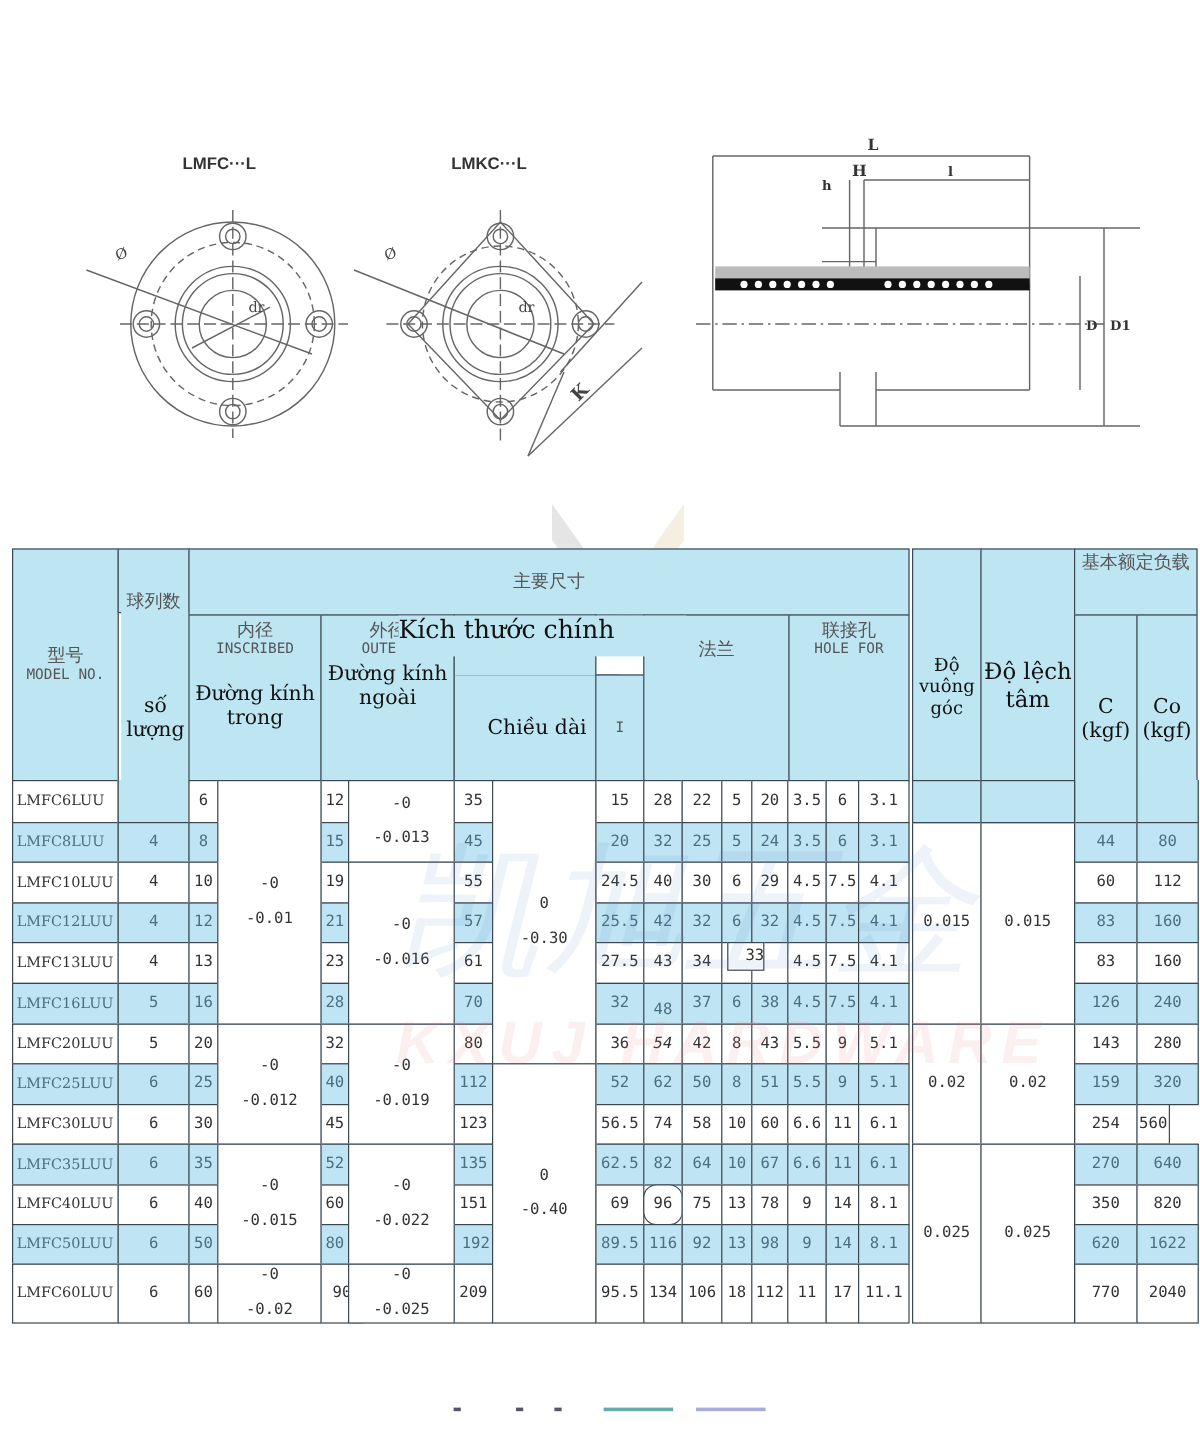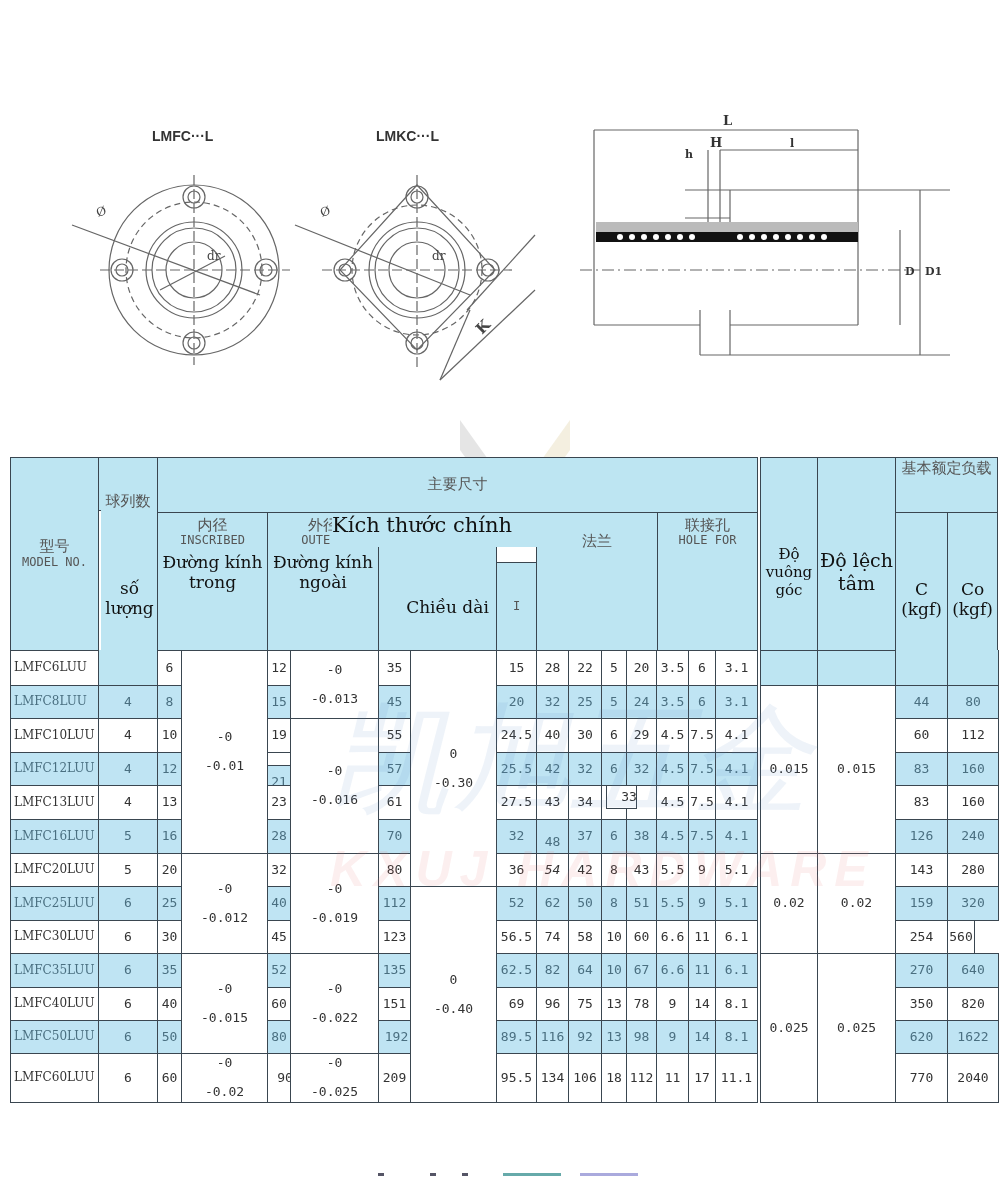--- a/index.html
+++ b/index.html
@@ -144,21 +144,21 @@
   </div>
   <div class="cell hdr viet" style="left:91px;top:53px;width:57px;height:176px;border:none;">số lượng</div>
 
   <div class="cell hdr" style="left:147px;top:0;width:601px;height:56px;">
     <span class="cn">主要尺寸</span>
   </div>
 
   <div class="cell hdr" style="left:147px;top:55px;width:111px;height:140px;flex-direction:column;justify-content:flex-start;padding-top:4px;">
     <span class="cn">内径</span>
     <span class="en">INSCRIBED</span>
-    <span class="viet" style="margin-top:4px;">Đường kính trong</span>
+    <span class="viet" style="margin-top:20px;">Đường kính trong</span>
   </div>
   <div class="cell hdr" style="left:257px;top:55px;width:112px;height:140px;flex-direction:column;justify-content:flex-start;padding-top:4px;">
     <span class="cn">外径</span>
     <span class="en">OUTE..</span>
     <span class="viet" style="margin-top:4px;">Đường kính ngoài</span>
   </div>
   <div class="cell hdr" style="left:368px;top:105px;width:139px;height:90px;">
     <span class="viet">Chiều dài</span>
   </div>
   <div class="cell hdr" style="left:368px;top:55px;width:119px;height:51px;border-bottom:none;"></div>
@@ -233,21 +233,21 @@
       <div class="cell white" style="left: 591px; top: 261px; width: 26px; height: 35px;">6</div>
       <div class="cell white" style="left: 616px; top: 261px; width: 31px; height: 35px;">29</div>
       <div class="cell white" style="left: 646px; top: 261px; width: 33px; height: 35px;">4.5</div>
       <div class="cell white" style="left: 678px; top: 261px; width: 28px; height: 35px;">7.5</div>
       <div class="cell white" style="left: 705px; top: 261px; width: 43px; height: 35px;">4.1</div>
       <div class="cell white" style="left: 885px; top: 261px; width: 53px; height: 35px;">60</div>
       <div class="cell white" style="left: 937px; top: 261px; width: 52px; height: 35px;">112</div>
       <div class="cell blue" style="left: 0px; top: 295px; width: 89px; height: 34px; justify-content: flex-start; padding-left: 3px; font-family: &quot;DejaVu Serif&quot;, serif; font-size: 12px;">LMFC12LUU</div>
       <div class="cell blue" style="left: 88px; top: 295px; width: 60px; height: 34px;">4</div>
       <div class="cell blue" style="left: 147px; top: 295px; width: 25px; height: 34px;">12</div>
-      <div class="cell blue" style="left: 257px; top: 308px; width: 24px; height: 34px;">21</div>
+      <div class="cell blue" style="left: 257px; top: 295px; width: 24px; height: 34px;">21</div>
       <div class="cell blue" style="left: 368px; top: 295px; width: 33px; height: 34px;">57</div>
       <div class="cell blue" style="left: 486px; top: 295px; width: 41px; height: 34px;">25.5</div>
       <div class="cell blue" style="left: 526px; top: 295px; width: 33px; height: 34px;">42</div>
       <div class="cell blue" style="left: 558px; top: 295px; width: 34px; height: 34px;">32</div>
       <div class="cell blue" style="left: 591px; top: 295px; width: 26px; height: 34px;">6</div>
       <div class="cell blue" style="left: 616px; top: 295px; width: 31px; height: 34px;">32</div>
       <div class="cell blue" style="left: 646px; top: 295px; width: 33px; height: 34px;">4.5</div>
       <div class="cell blue" style="left: 678px; top: 295px; width: 28px; height: 34px;">7.5</div>
       <div class="cell blue" style="left: 705px; top: 295px; width: 43px; height: 34px;">4.1</div>
       <div class="cell blue" style="left: 885px; top: 295px; width: 53px; height: 34px;">83</div>
@@ -341,21 +341,21 @@
       <div class="cell blue" style="left: 678px; top: 496px; width: 28px; height: 35px;">11</div>
       <div class="cell blue" style="left: 705px; top: 496px; width: 43px; height: 35px;">6.1</div>
       <div class="cell blue" style="left: 885px; top: 496px; width: 53px; height: 35px;">270</div>
       <div class="cell blue" style="left: 937px; top: 496px; width: 52px; height: 35px;">640</div>
       <div class="cell white" style="left: 0px; top: 530px; width: 89px; height: 34px; justify-content: flex-start; padding-left: 3px; font-family: &quot;DejaVu Serif&quot;, serif; font-size: 12px;">LMFC40LUU</div>
       <div class="cell white" style="left: 88px; top: 530px; width: 60px; height: 34px;">6</div>
       <div class="cell white" style="left: 147px; top: 530px; width: 25px; height: 34px;">40</div>
       <div class="cell white" style="left: 257px; top: 530px; width: 24px; height: 34px;">60</div>
       <div class="cell white" style="left: 368px; top: 530px; width: 33px; height: 34px;">151</div>
       <div class="cell white" style="left: 486px; top: 530px; width: 41px; height: 34px;">69</div>
-      <div class="cell white" style="left: 526px; top: 530px; width: 33px; height: 34px;">96</div>
+      <div class="cell white" style="left: 526px; top: 530px; width: 33px; height: 34px; border-radius: 11px;">96</div>
       <div class="cell white" style="left: 558px; top: 530px; width: 34px; height: 34px;">75</div>
       <div class="cell white" style="left: 591px; top: 530px; width: 26px; height: 34px;">13</div>
       <div class="cell white" style="left: 616px; top: 530px; width: 31px; height: 34px;">78</div>
       <div class="cell white" style="left: 646px; top: 530px; width: 33px; height: 34px;">9</div>
       <div class="cell white" style="left: 678px; top: 530px; width: 28px; height: 34px;">14</div>
       <div class="cell white" style="left: 705px; top: 530px; width: 43px; height: 34px;">8.1</div>
       <div class="cell white" style="left: 885px; top: 530px; width: 53px; height: 34px;">350</div>
       <div class="cell white" style="left: 937px; top: 530px; width: 52px; height: 34px;">820</div>
       <div class="cell blue" style="left: 0px; top: 563px; width: 89px; height: 34px; justify-content: flex-start; padding-left: 3px; font-family: &quot;DejaVu Serif&quot;, serif; font-size: 12px;">LMFC50LUU</div>
       <div class="cell blue" style="left: 88px; top: 563px; width: 60px; height: 34px;">6</div>

